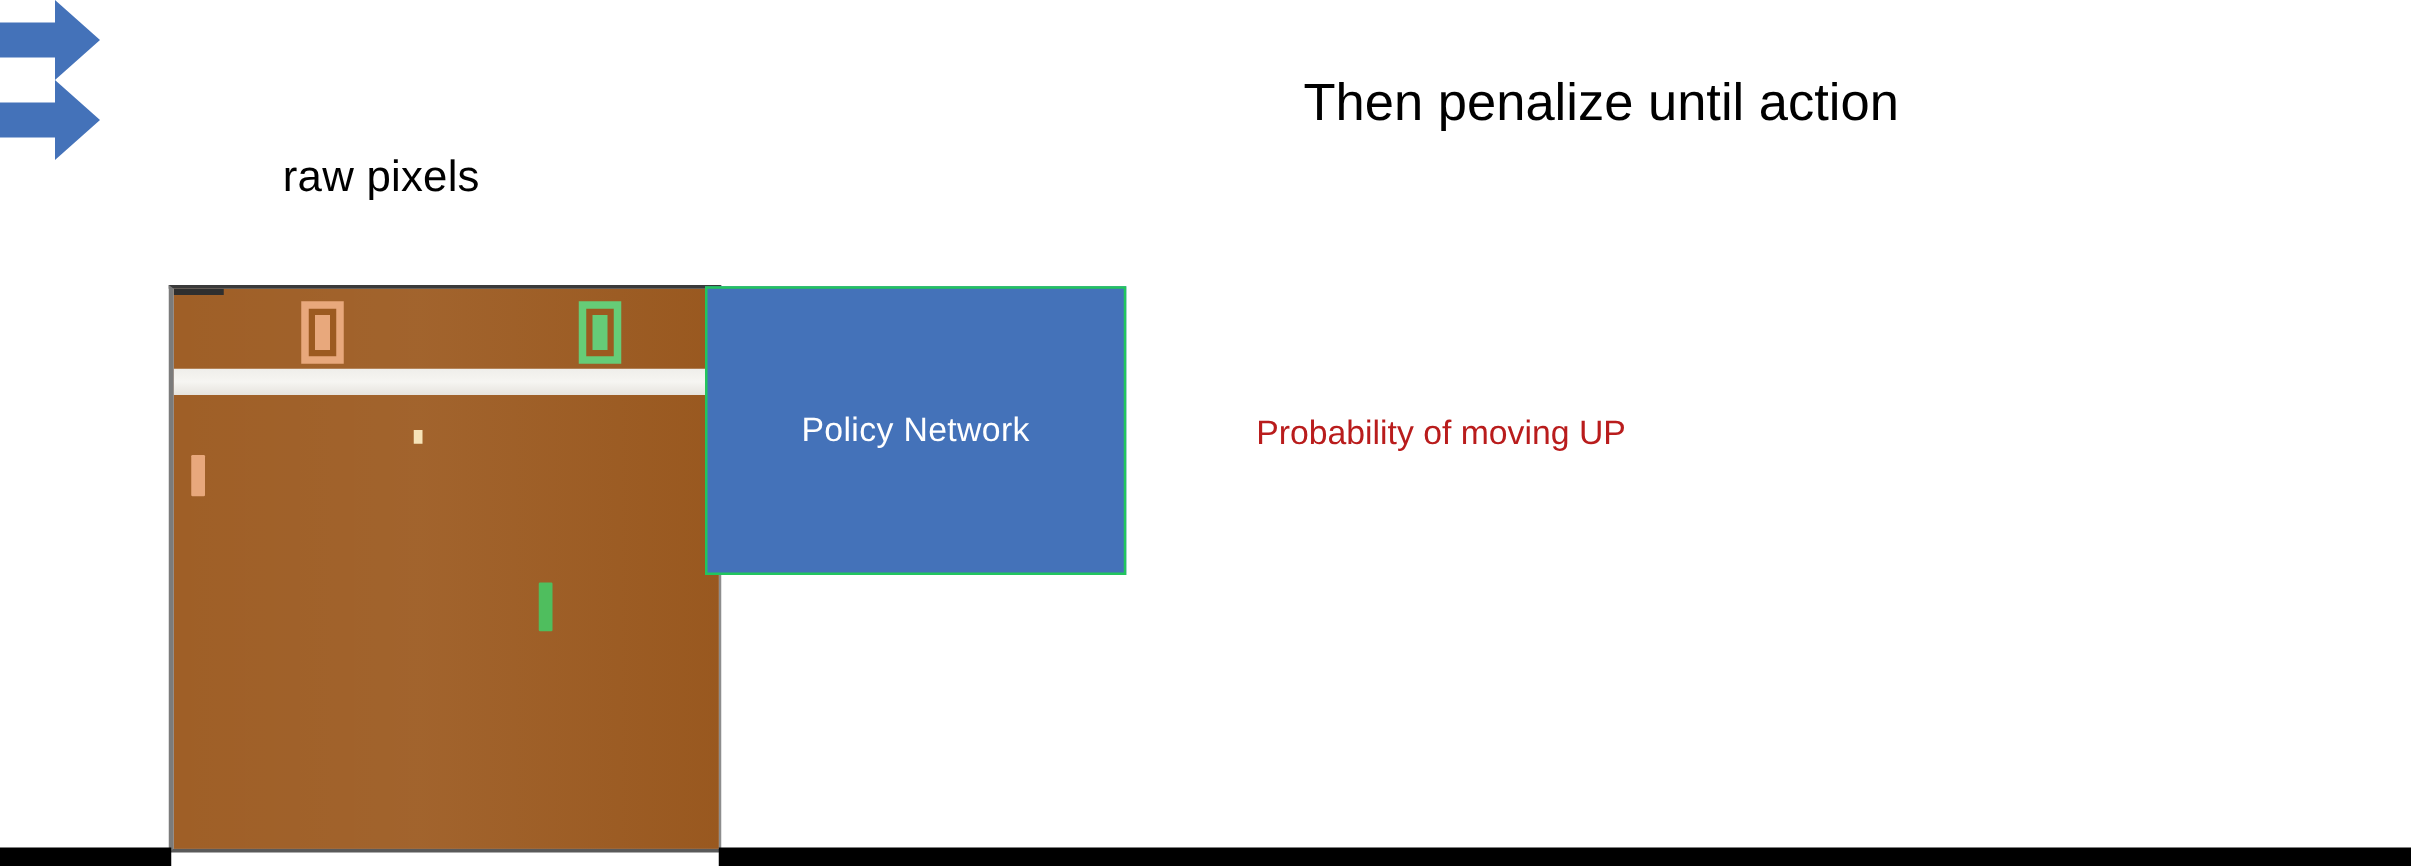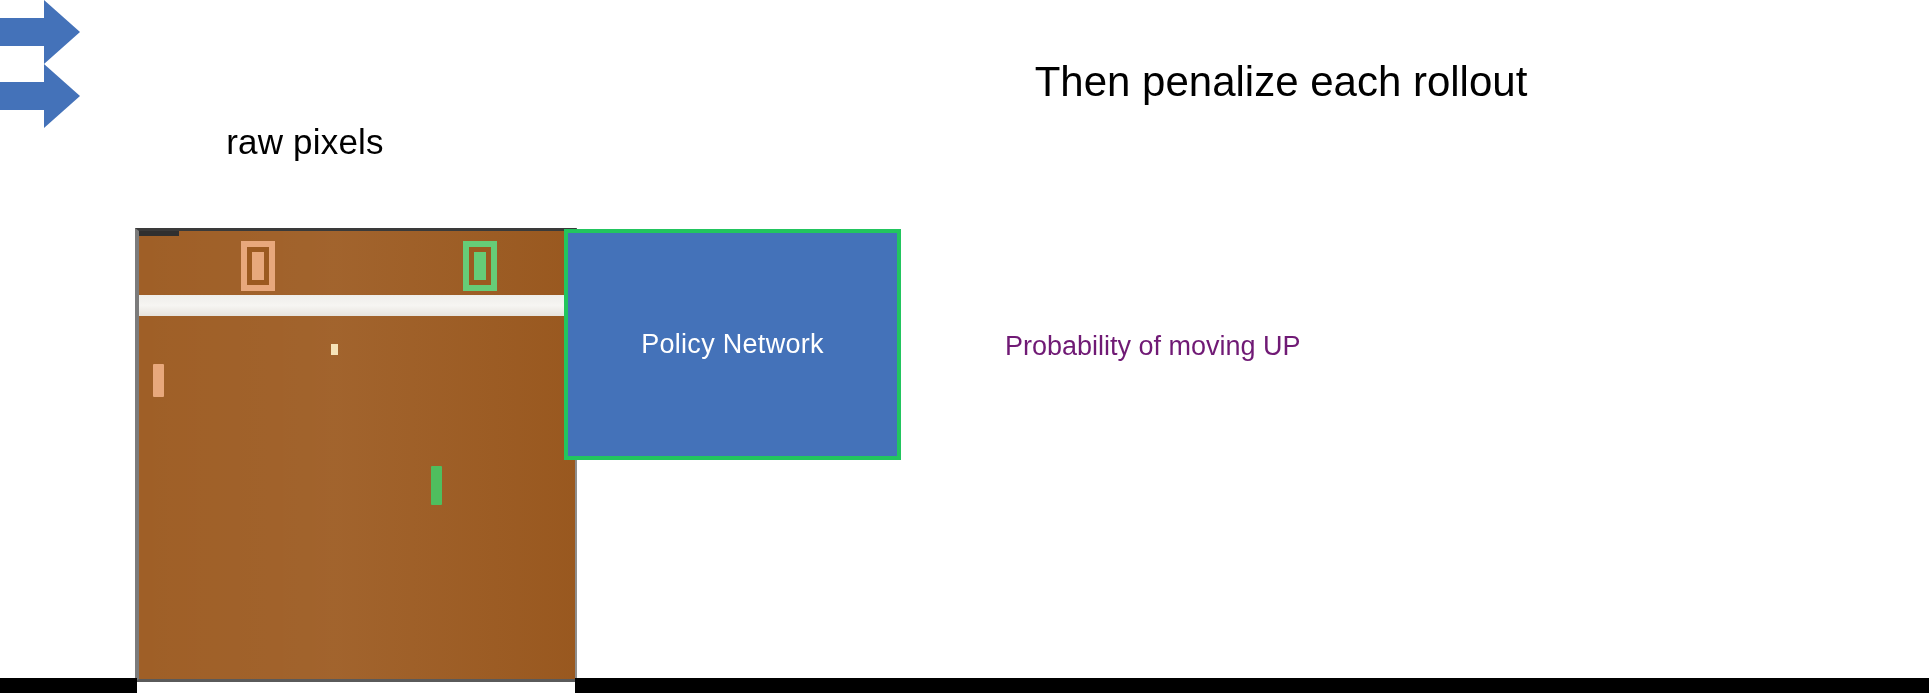--- a/index.html
+++ b/index.html
@@ -132,41 +132,41 @@
   }
 
   
   #policy-network-box {
     position: absolute;
     left: 564px;
     top: 229px;
     width: 337px;
     height: 231px;
     background: #4472b9;
-    border: 4px solid #22c55e;
+    border: 2px solid #22c55e;
     box-sizing: border-box;
     display: flex;
     align-items: center;
     justify-content: center;
   }
   #policy-network-label {
     color: #ffffff;
     font-size: 27px;
     font-family: "Liberation Sans", sans-serif;
     letter-spacing: 0.3px;
     white-space: nowrap;
   }
 
   
   #output-label {
     position: absolute;
     left: 1005px;
     top: 331px;
     font-size: 27px;
-    color: #701a75;
+    color: #b91c1c;
     font-family: "Liberation Sans", sans-serif;
     white-space: nowrap;
   }
 
   
   #title-block {
     position: absolute;
     left: 700px;
     top: 52px;
     width: 1162px;
@@ -216,17 +216,17 @@
 
 <div id="policy-network-box">
   <span id="policy-network-label">Policy Network</span>
 </div>
 
 <div id="arrow-output"></div>
 
 <div id="output-label">Probability of moving UP</div>
 
 <div id="title-block">
-  <span class="title-line">Then penalize each rollout</span>
+  <span class="title-line">Then penalize until action</span>
 </div>
 
 <div class="bottom-bar" id="bottom-bar-left"></div>
 <div class="bottom-bar" id="bottom-bar-right"></div>
 
 </body></html>

